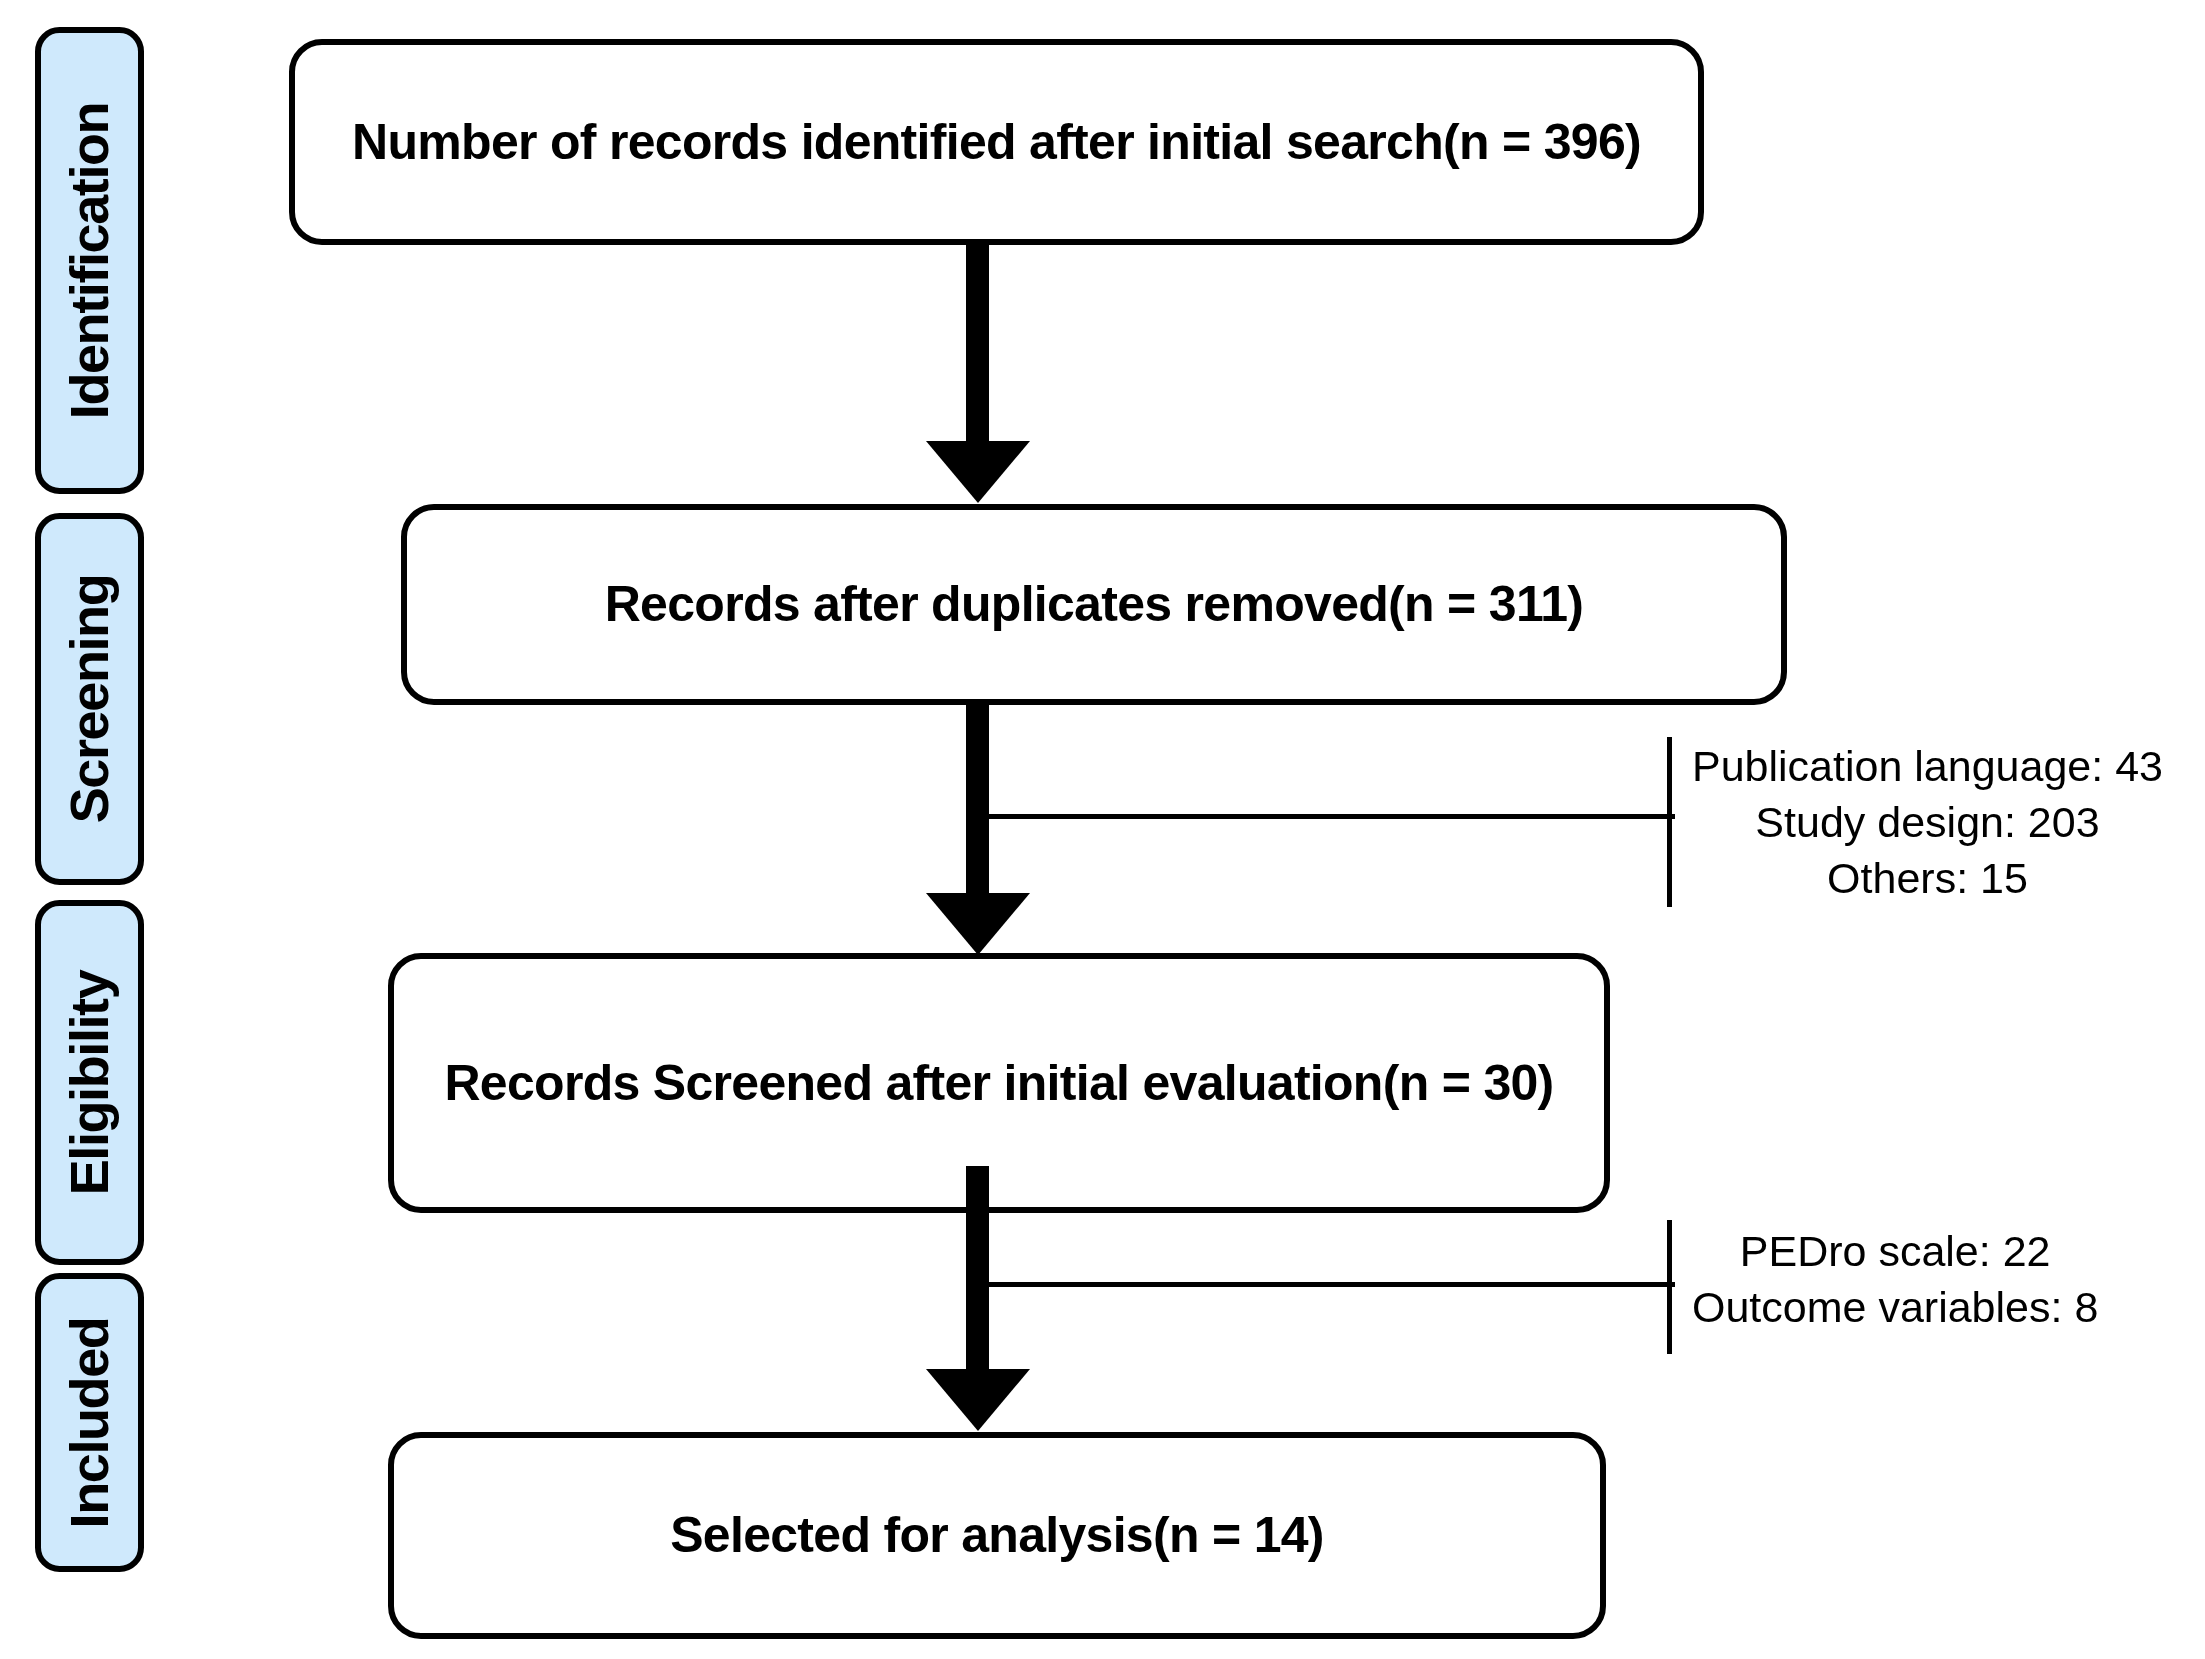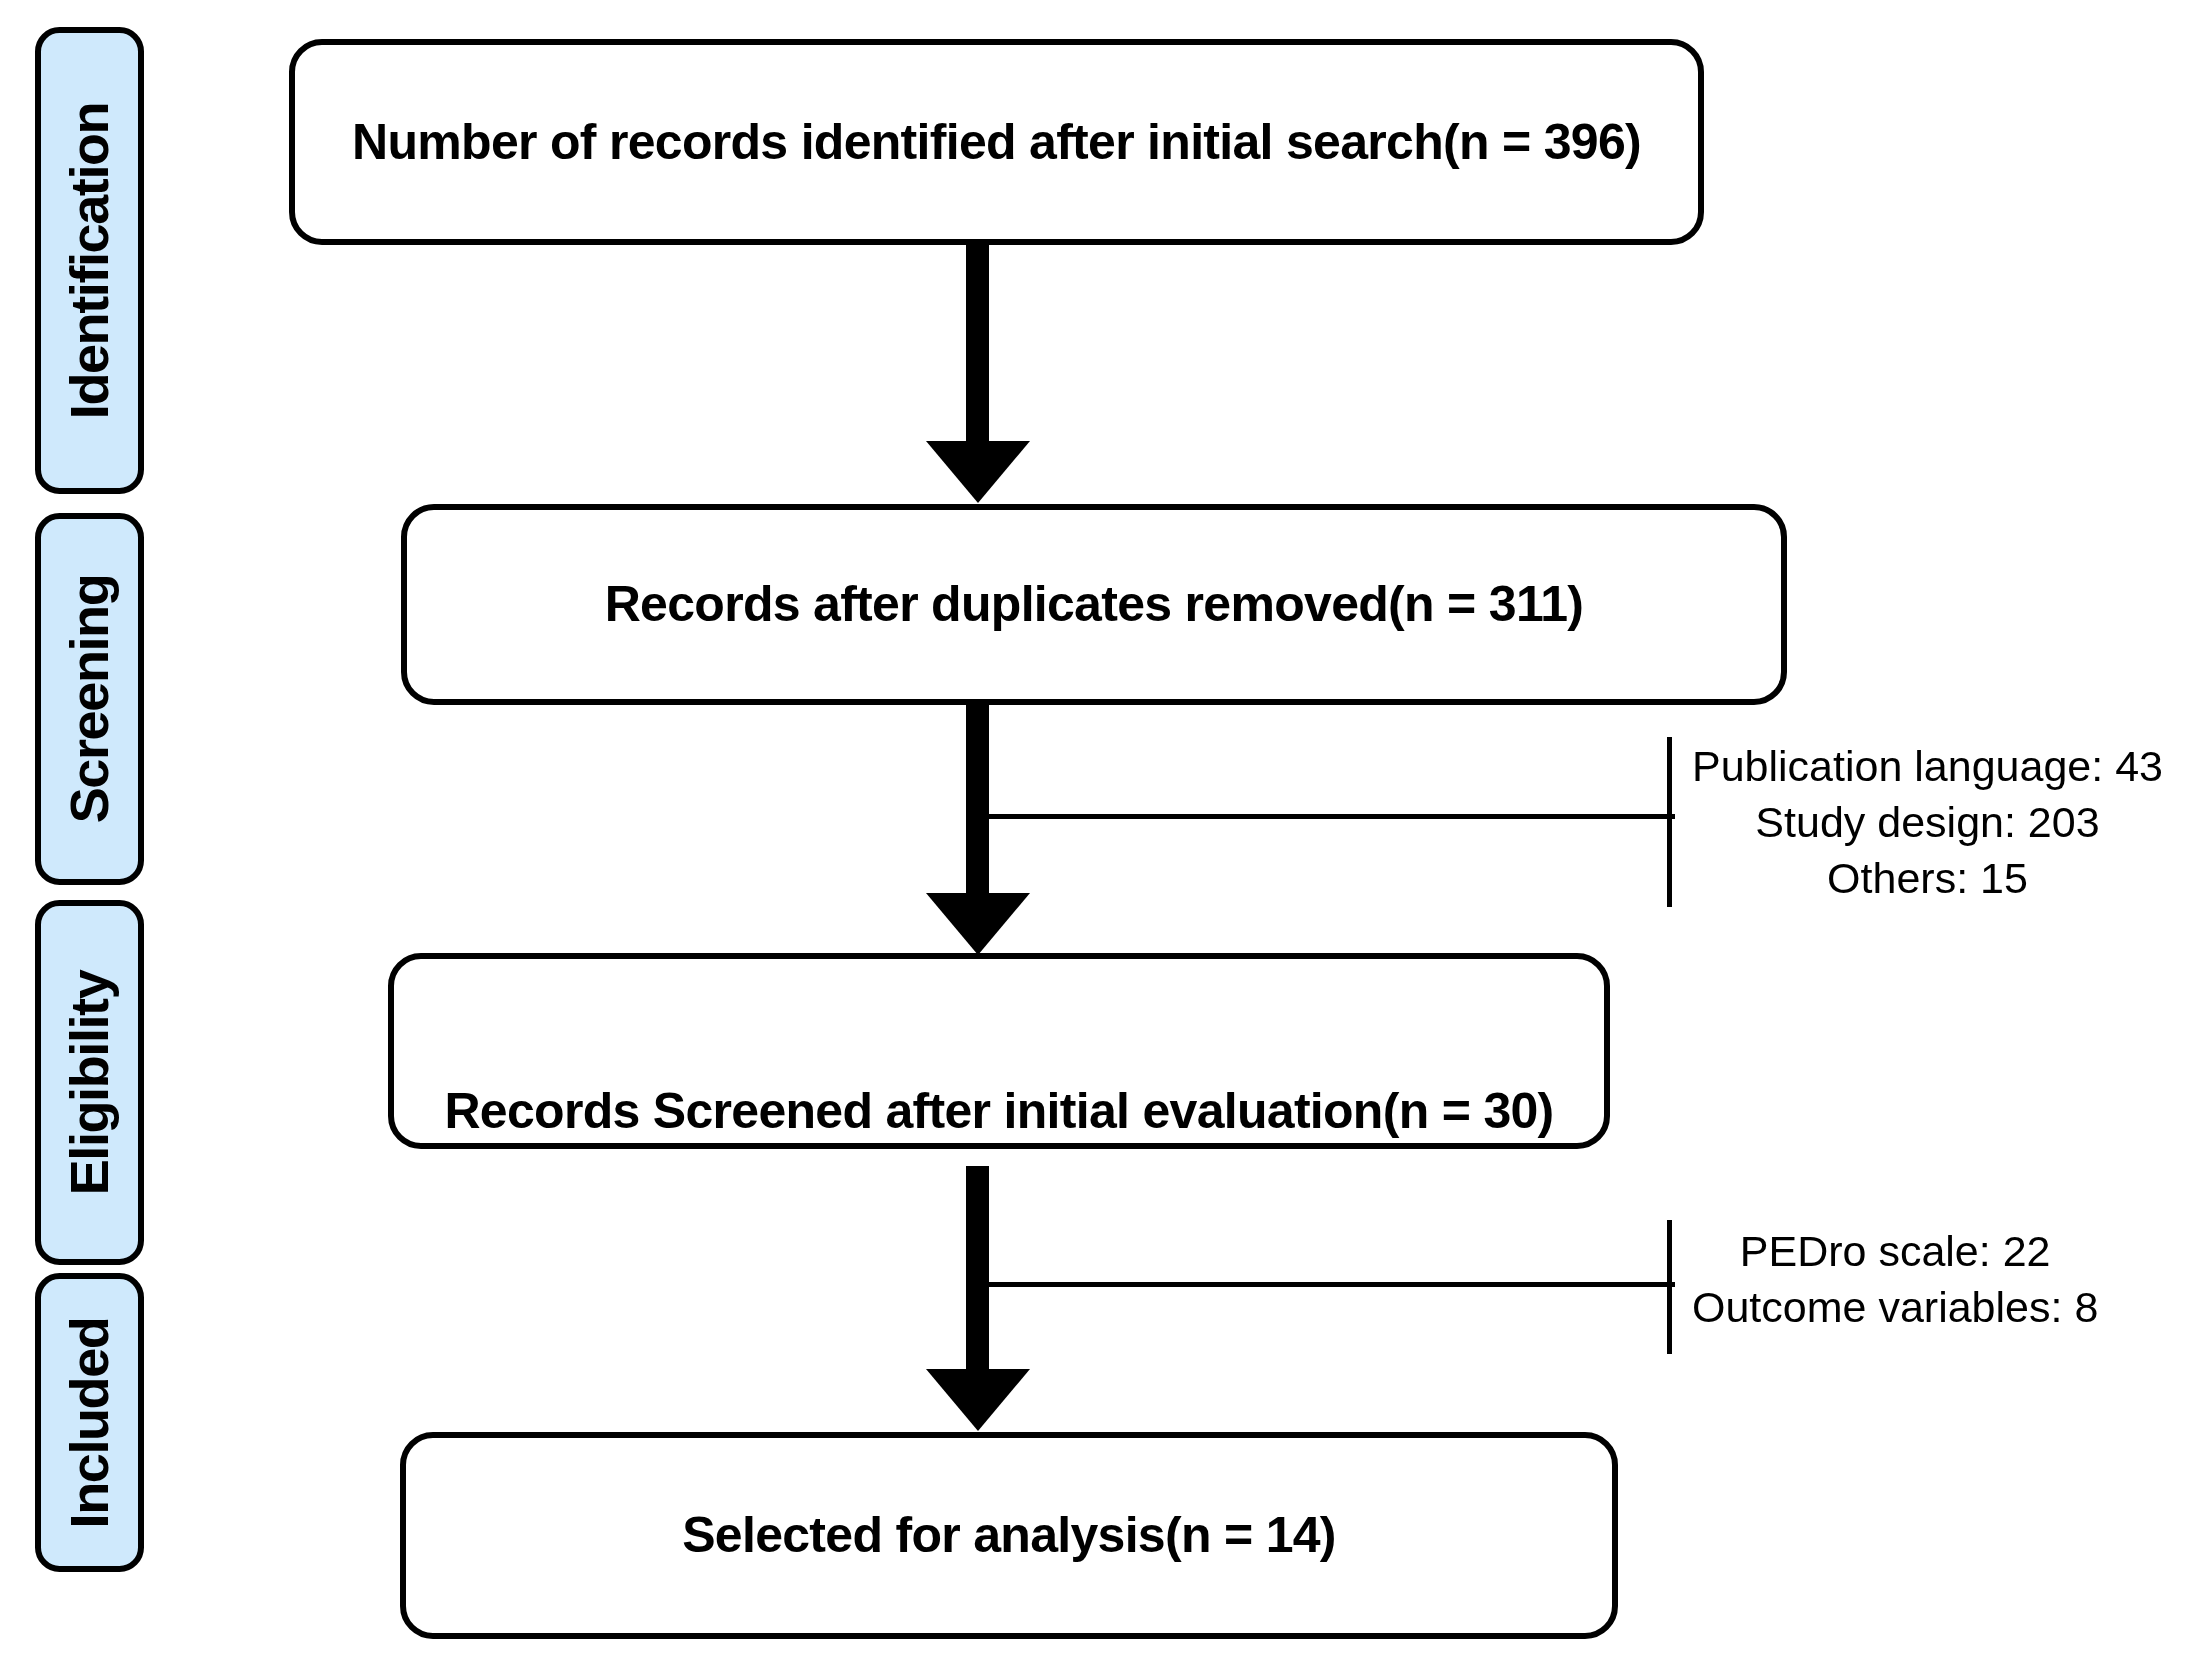--- a/index.html
+++ b/index.html
@@ -48,22 +48,22 @@
     display:flex;
     align-items:center;justify-content:center;
     text-align:center;
     font-weight:bold;
     font-size:50px;
     line-height:1.26;
     letter-spacing:-0.7px;
   }
   .box-1{left:289px;top:39px;width:1415px;height:206px;}
   .box-2{left:401px;top:504px;width:1386px;height:201px;}
-  .box-3{left:388px;top:953px;width:1222px;height:196px;align-items:flex-end;}
-  .box-4{left:400px;top:1432px;width:1218px;height:207px;}
+  .box-3{left:388px;top:953px;width:1222px;height:260px;}
+  .box-4{left:388px;top:1432px;width:1218px;height:207px;}
 
   
   .arrow-shaft{
     position:absolute;left:966px;width:23px;
     background:var(--stroke);
   }
   .shaft-1{top:242px;height:200px;}
   .shaft-2{top:703px;height:192px;}
   .shaft-3{top:1166px;height:204px;}
   .arrow-head{

